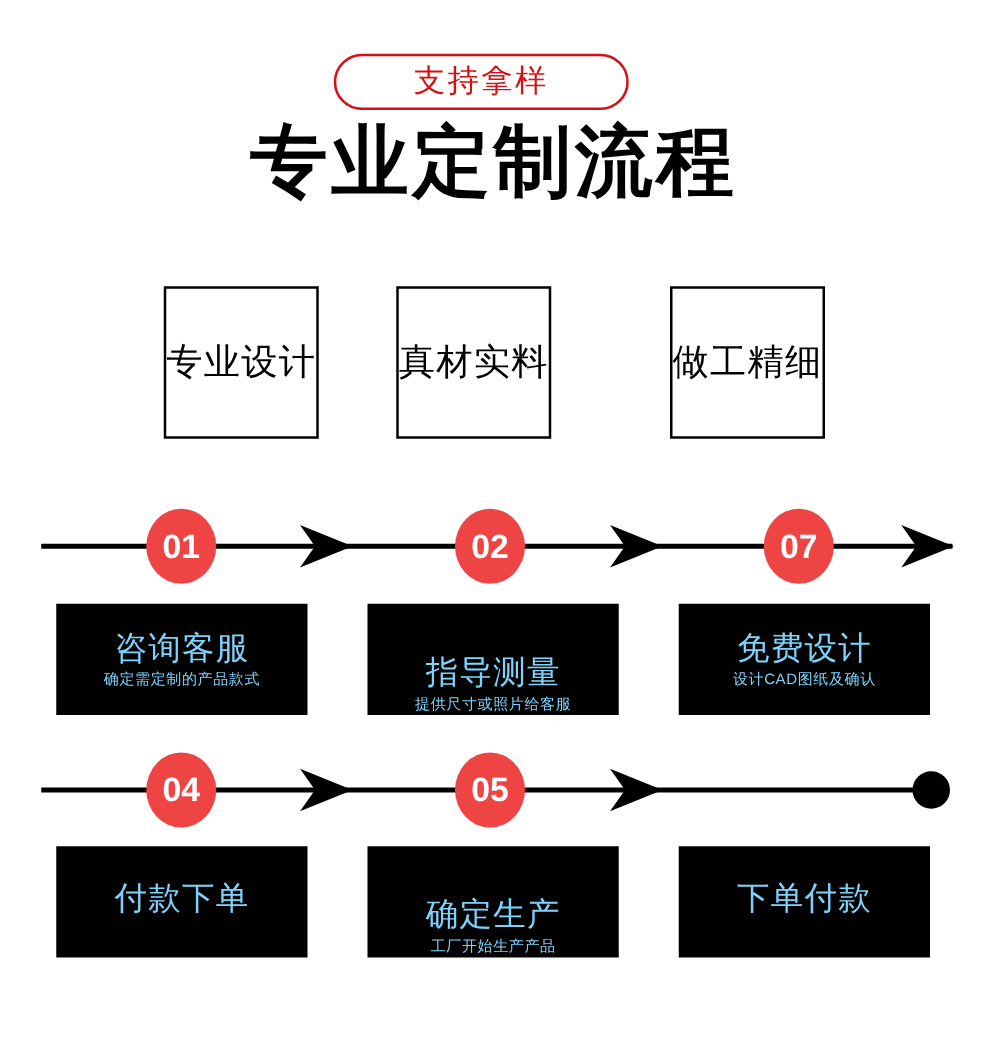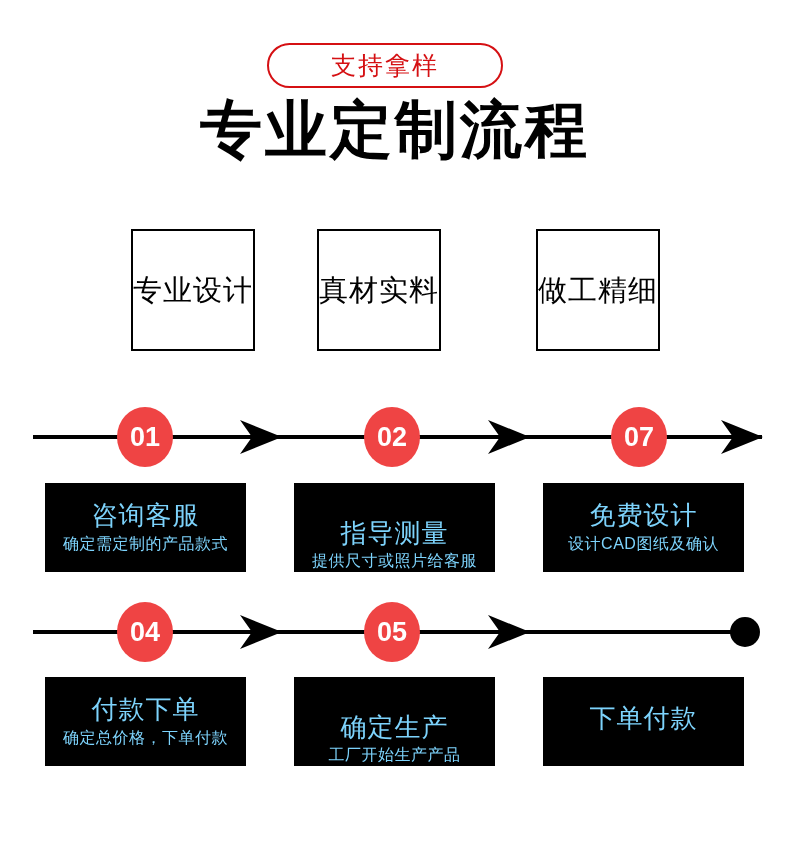--- a/index.html
+++ b/index.html
@@ -137,21 +137,21 @@
   .card.col1 { left: 45px; }
   .card.col2 { left: 294px; justify-content: flex-end; }
   .card.col3 { left: 543px; }
   .card-title {
     font-size: 26px;
     letter-spacing: 1px;
     line-height: 1.18;
     margin-bottom: 4px;
   }
   .card-sub {
-    font-size: 16px;
+    font-size: 12px;
     letter-spacing: 0.5px;
     line-height: 1.1;
   }
 </style>
 </head>
 <body>
 
 <div id="page">
 
   <div class="badge">支持拿样</div>
@@ -210,21 +210,20 @@
       <path d="M 488 18 L 530 35 L 488 52 L 500 35 Z" fill="#000000"></path>
       <circle cx="745" cy="35" r="15" fill="#000000"></circle>
     </svg>
     <div class="step-circle s1">04</div>
     <div class="step-circle s2">05</div>
   </div>
 
   <div class="card-row row2">
     <div class="card col1">
       <div class="card-title">付款下单</div>
-      <div class="card-sub">确定总价格，下单付款</div>
     </div>
     <div class="card col2">
       <div class="card-title">确定生产</div>
       <div class="card-sub">工厂开始生产产品</div>
     </div>
     <div class="card col3">
       <div class="card-title">下单付款</div>
     </div>
   </div>
 

